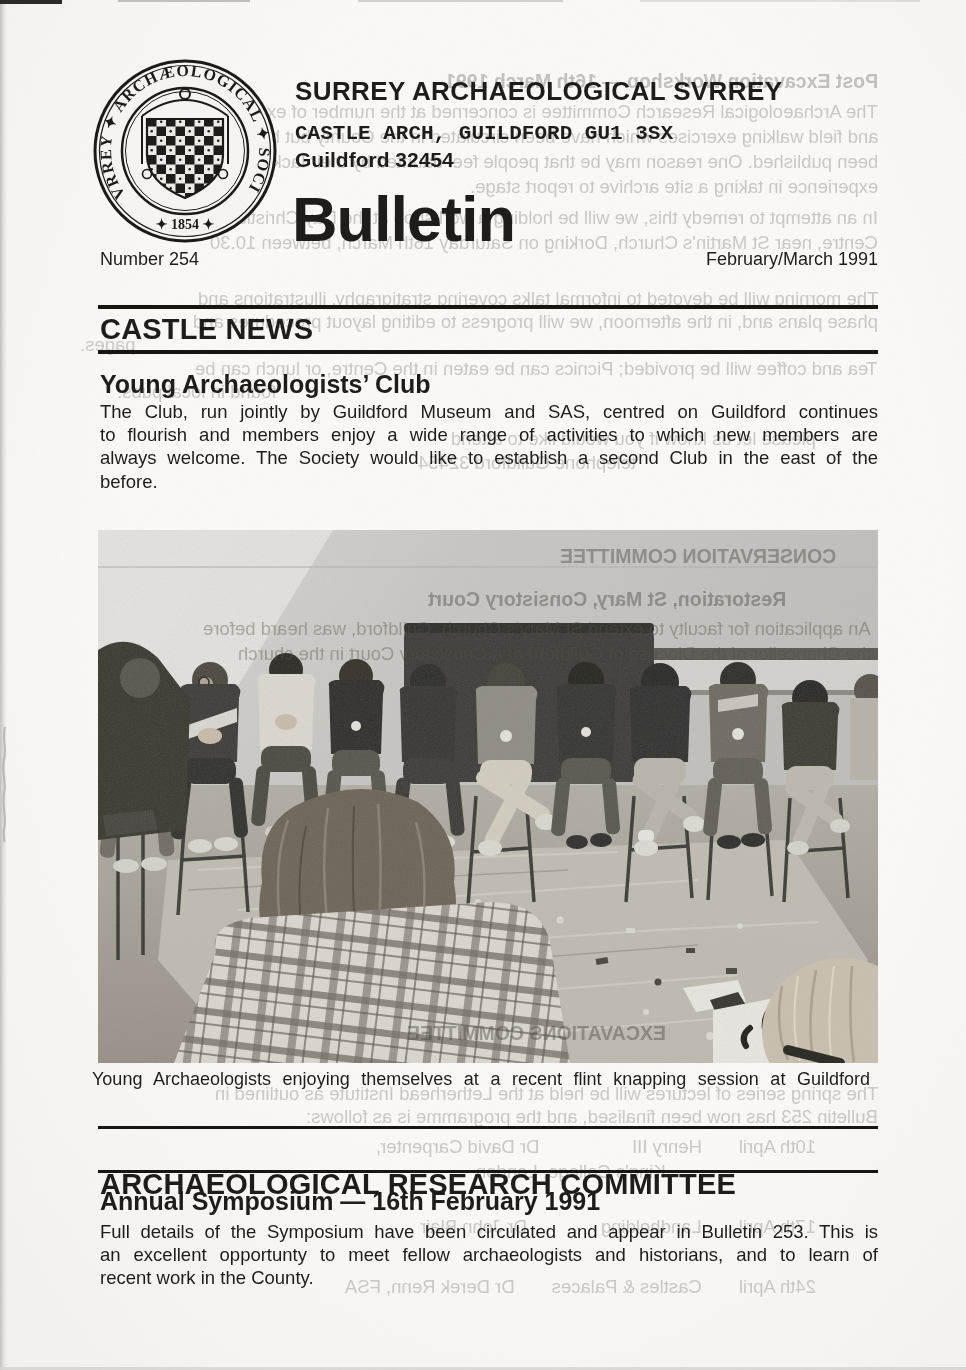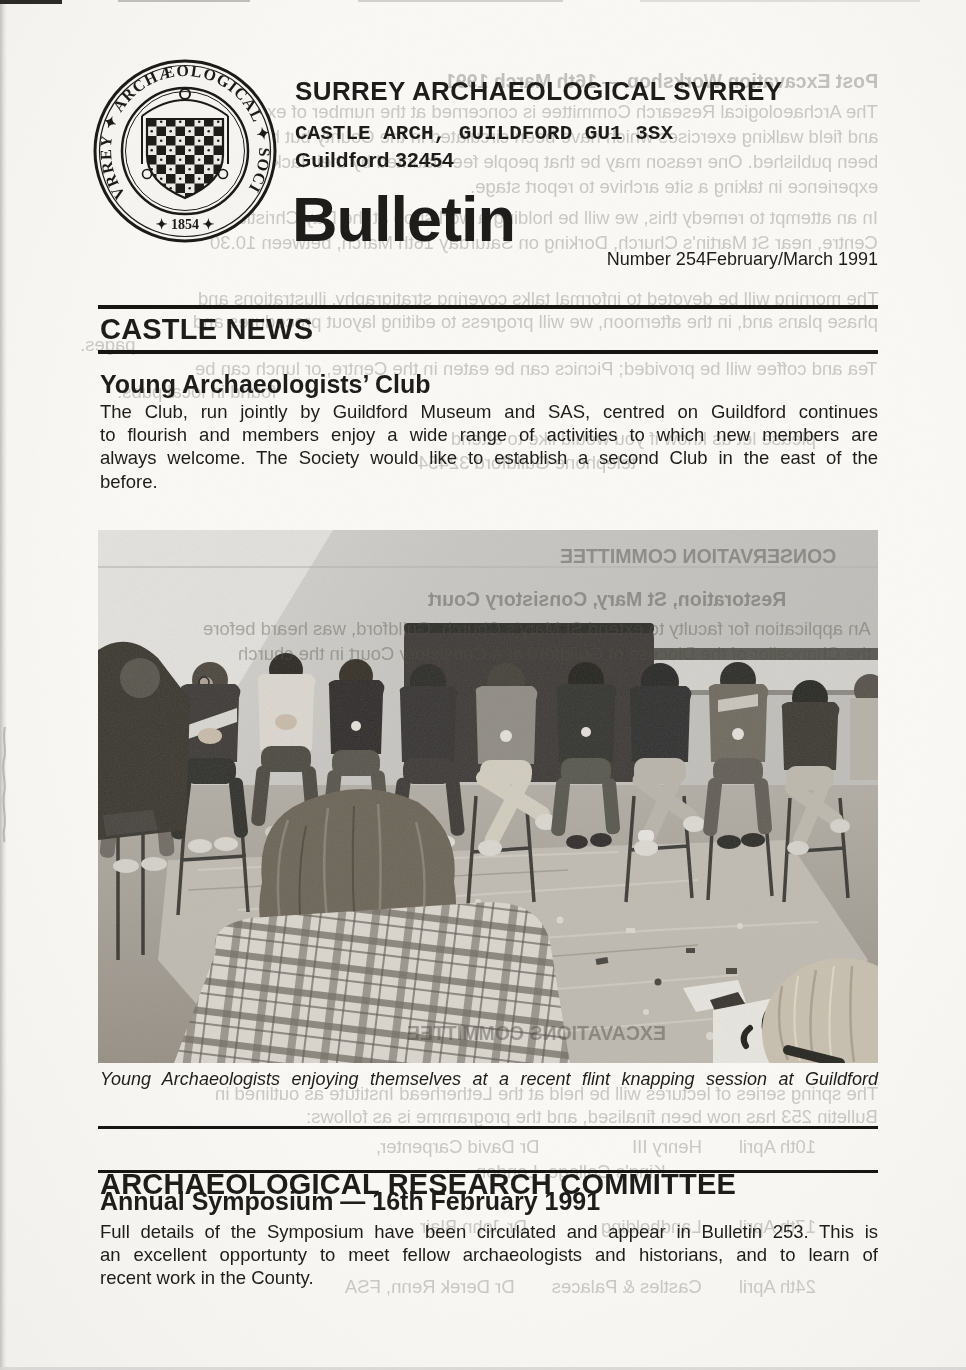--- a/index.html
+++ b/index.html
@@ -26,43 +26,43 @@
   .ghost.on-photo.b{color:rgba(70,67,62,.42);}
   
   #logo{position:absolute;left:90px;top:52px;z-index:2;}
   #masthead-text{position:absolute;left:295px;top:76px;z-index:2;}
   .soc{font-size:26px;font-weight:bold;letter-spacing:.4px;line-height:31px;}
   .addr,.tel{font-size:21px;font-weight:bold;line-height:26px;}
   .addr{margin-top:14px;font-family:Liberation Mono, monospace;}
   .big-title{position:absolute;left:292px;top:186px;font-size:63px;font-weight:bold;
     letter-spacing:-1px;line-height:66px;z-index:2;text-align:right;}
   .issue-row{position:absolute;left:100px;top:249px;width:778px;display:flex;
-    justify-content:flex-end;font-size:18px;z-index:2;}
+    justify-content:space-between;font-size:18px;z-index:2;}
   
   .rule{position:absolute;left:98px;width:780px;background:#161510;z-index:2;}
   .r1{top:305px;height:4px;}
   .r2{top:350px;height:4px;}
   .r3{top:1126px;height:3px;}
   .r4{top:1170px;height:3px;}
   
   .h-big{position:absolute;left:100px;font-size:29px;font-weight:bold;letter-spacing:.2px;z-index:2;}
   .hc{top:313px;}
   .ha{top:1168px;}
   .h-sub{position:absolute;left:100px;font-size:25px;font-weight:bold;z-index:2;}
   .sc{top:370px;}
   .sa{top:1187px;}
   .body-block{position:absolute;left:100px;width:778px;font-size:18.5px;line-height:23.2px;z-index:2;}
   .b1{top:400px;}
   .b2{top:1220px;}
   .jline{text-align:justify;text-align-last:justify;}
   .jline.jlast{text-align-last:left;}
   
   figure.photo{position:absolute;left:98px;top:530px;width:780px;height:533px;margin:0;z-index:2;}
-  .caption{position:absolute;left:100px;top:1068px;width:778px;font-size:18px;
-    font-style:italic;line-height:22px;z-index:2;}
+  .caption{position:absolute;left:92px;top:1068px;width:778px;font-size:18px;
+    line-height:22px;z-index:2;}
   #grain-page{position:absolute;left:0;top:0;width:966px;height:1370px;z-index:6;
     pointer-events:none;opacity:.35;}
 </style>
 </head>
 <body>
 
 <div class="edge-left"></div>
 <div class="edge-bottom"></div>
 <div class="tick t1"></div>
 <div class="tick t2"></div>

